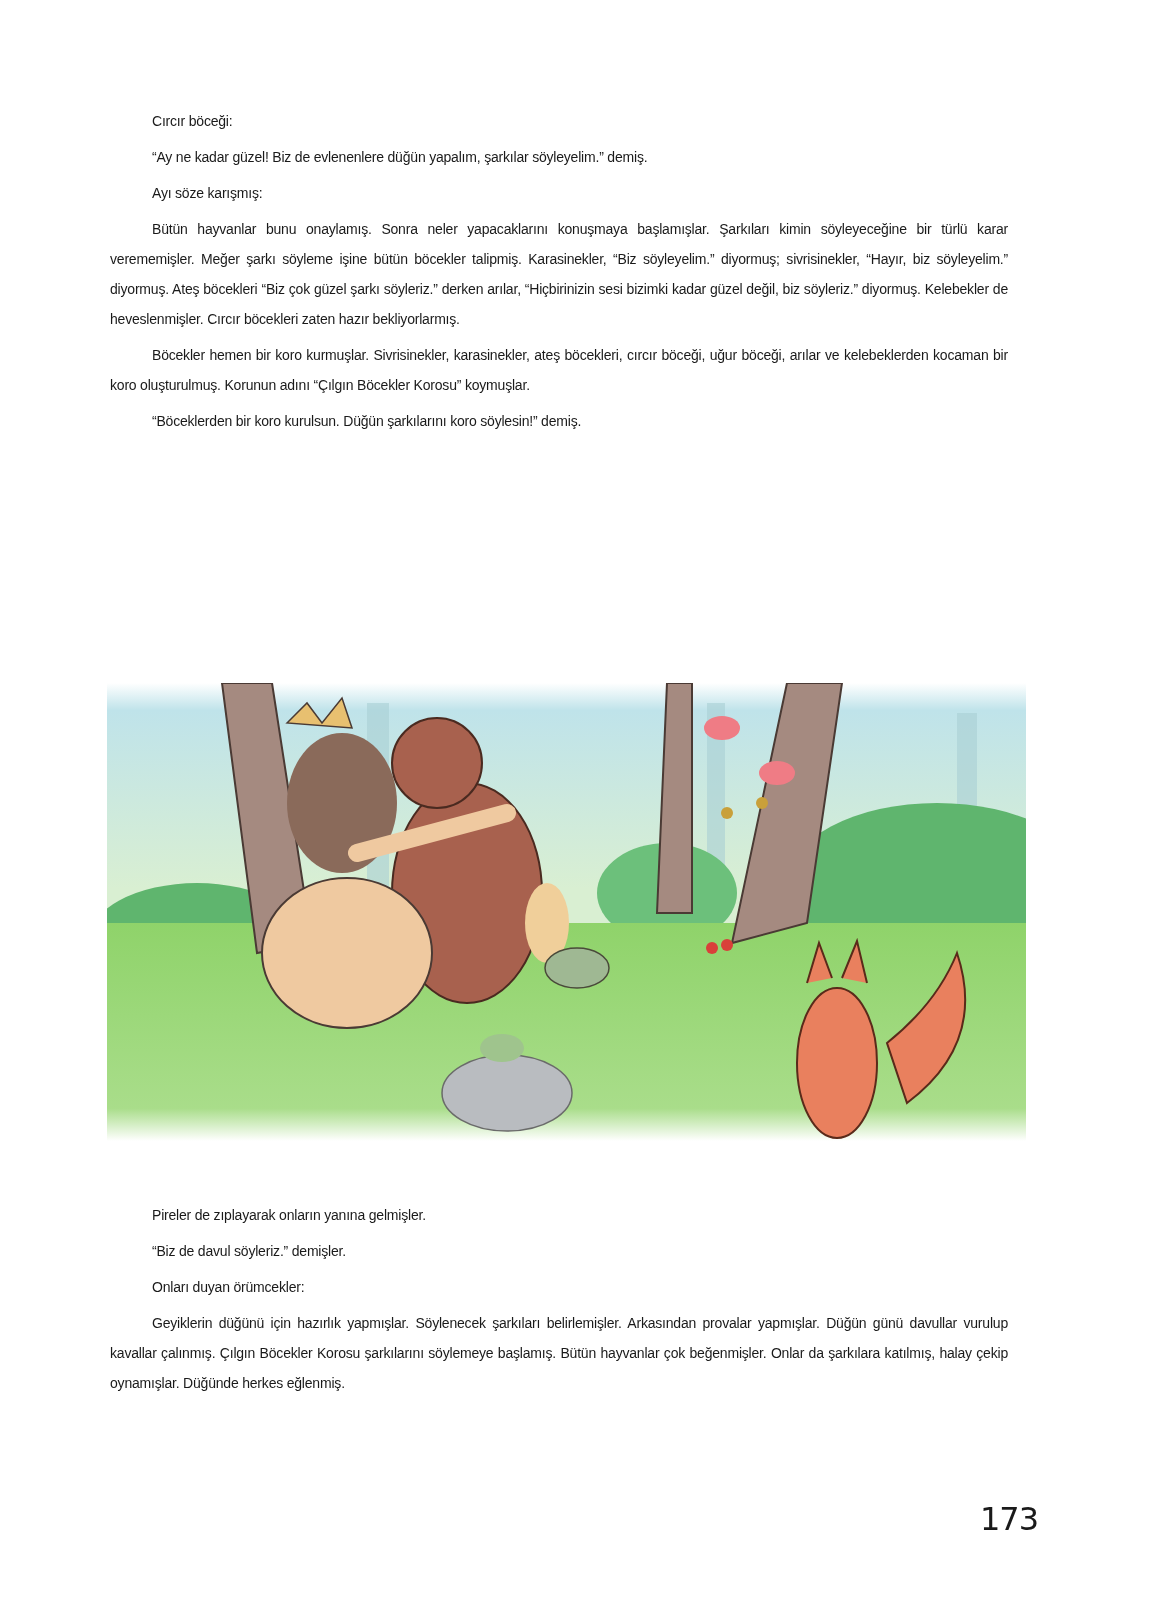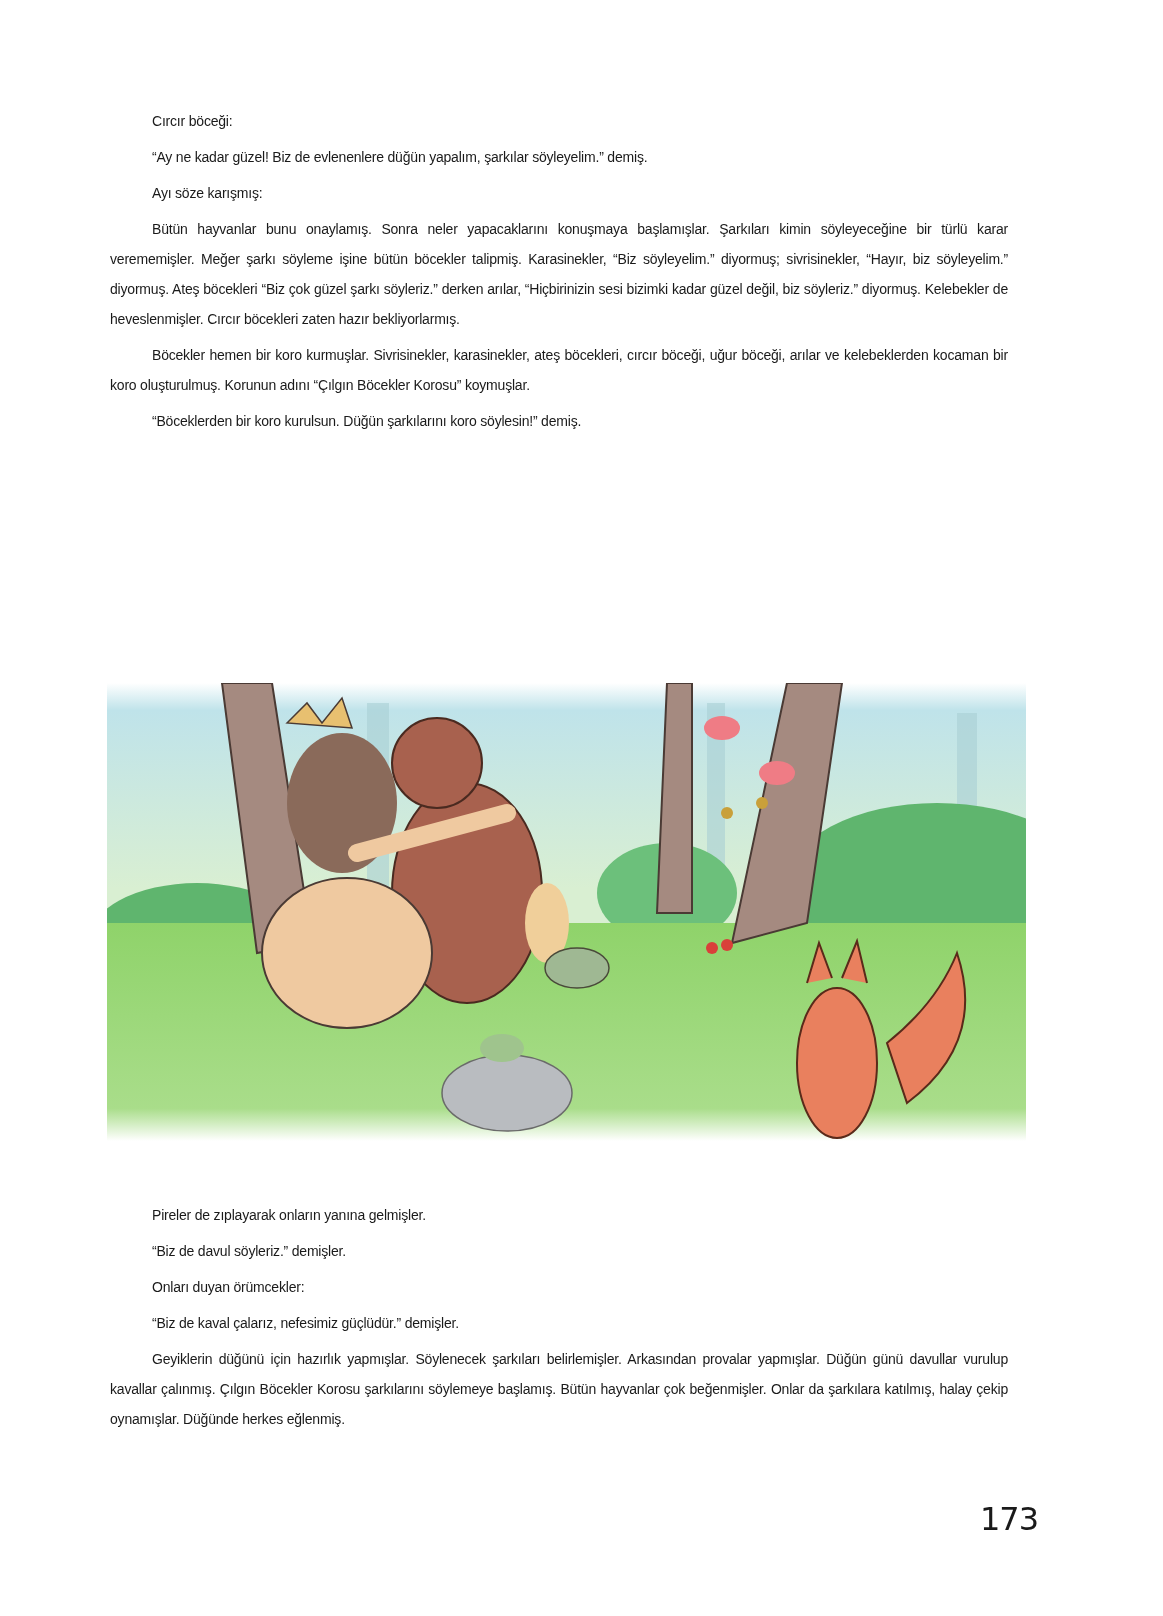--- a/index.html
+++ b/index.html
@@ -83,17 +83,16 @@
     <ellipse cx="730" cy="380" rx="40" ry="75" fill="#e9805e" stroke="#5a2a1a" stroke-width="2"></ellipse>
     <path d="M800 420 Q880 360 850 270 Q830 320 780 360 Z" fill="#e9805e" stroke="#5a2a1a" stroke-width="2"></path>
     <path d="M700 300 L712 260 L725 295 M735 295 L750 258 L760 300" fill="#e9805e" stroke="#5a2a1a" stroke-width="2"></path>
   </svg>
 </div>
 
 <div id="block-bottom" class="text-block">
   <p class="para short">Pireler de zıplayarak onların yanına gelmişler.</p>
   <p class="para short">“Biz de davul söyleriz.” demişler.</p>
   <p class="para short">Onları duyan örümcekler:</p>
-  <p class="para short">“Biz de kaval çalarız, nefesimiz güçlüdür.” demişler.</p>
   <p class="para">Geyiklerin düğünü için hazırlık yapmışlar. Söylenecek şarkıları belirlemişler. Arkasından provalar yapmışlar. Düğün günü davullar vurulup kavallar çalınmış. Çılgın Böcekler Korosu şarkılarını söylemeye başlamış. Bütün hayvanlar çok beğenmişler. Onlar da şarkılara katılmış, halay çekip oynamışlar. Düğünde herkes eğlenmiş.</p>
 </div>
 
 <div class="page-number">173</div>
 
 </body></html>

